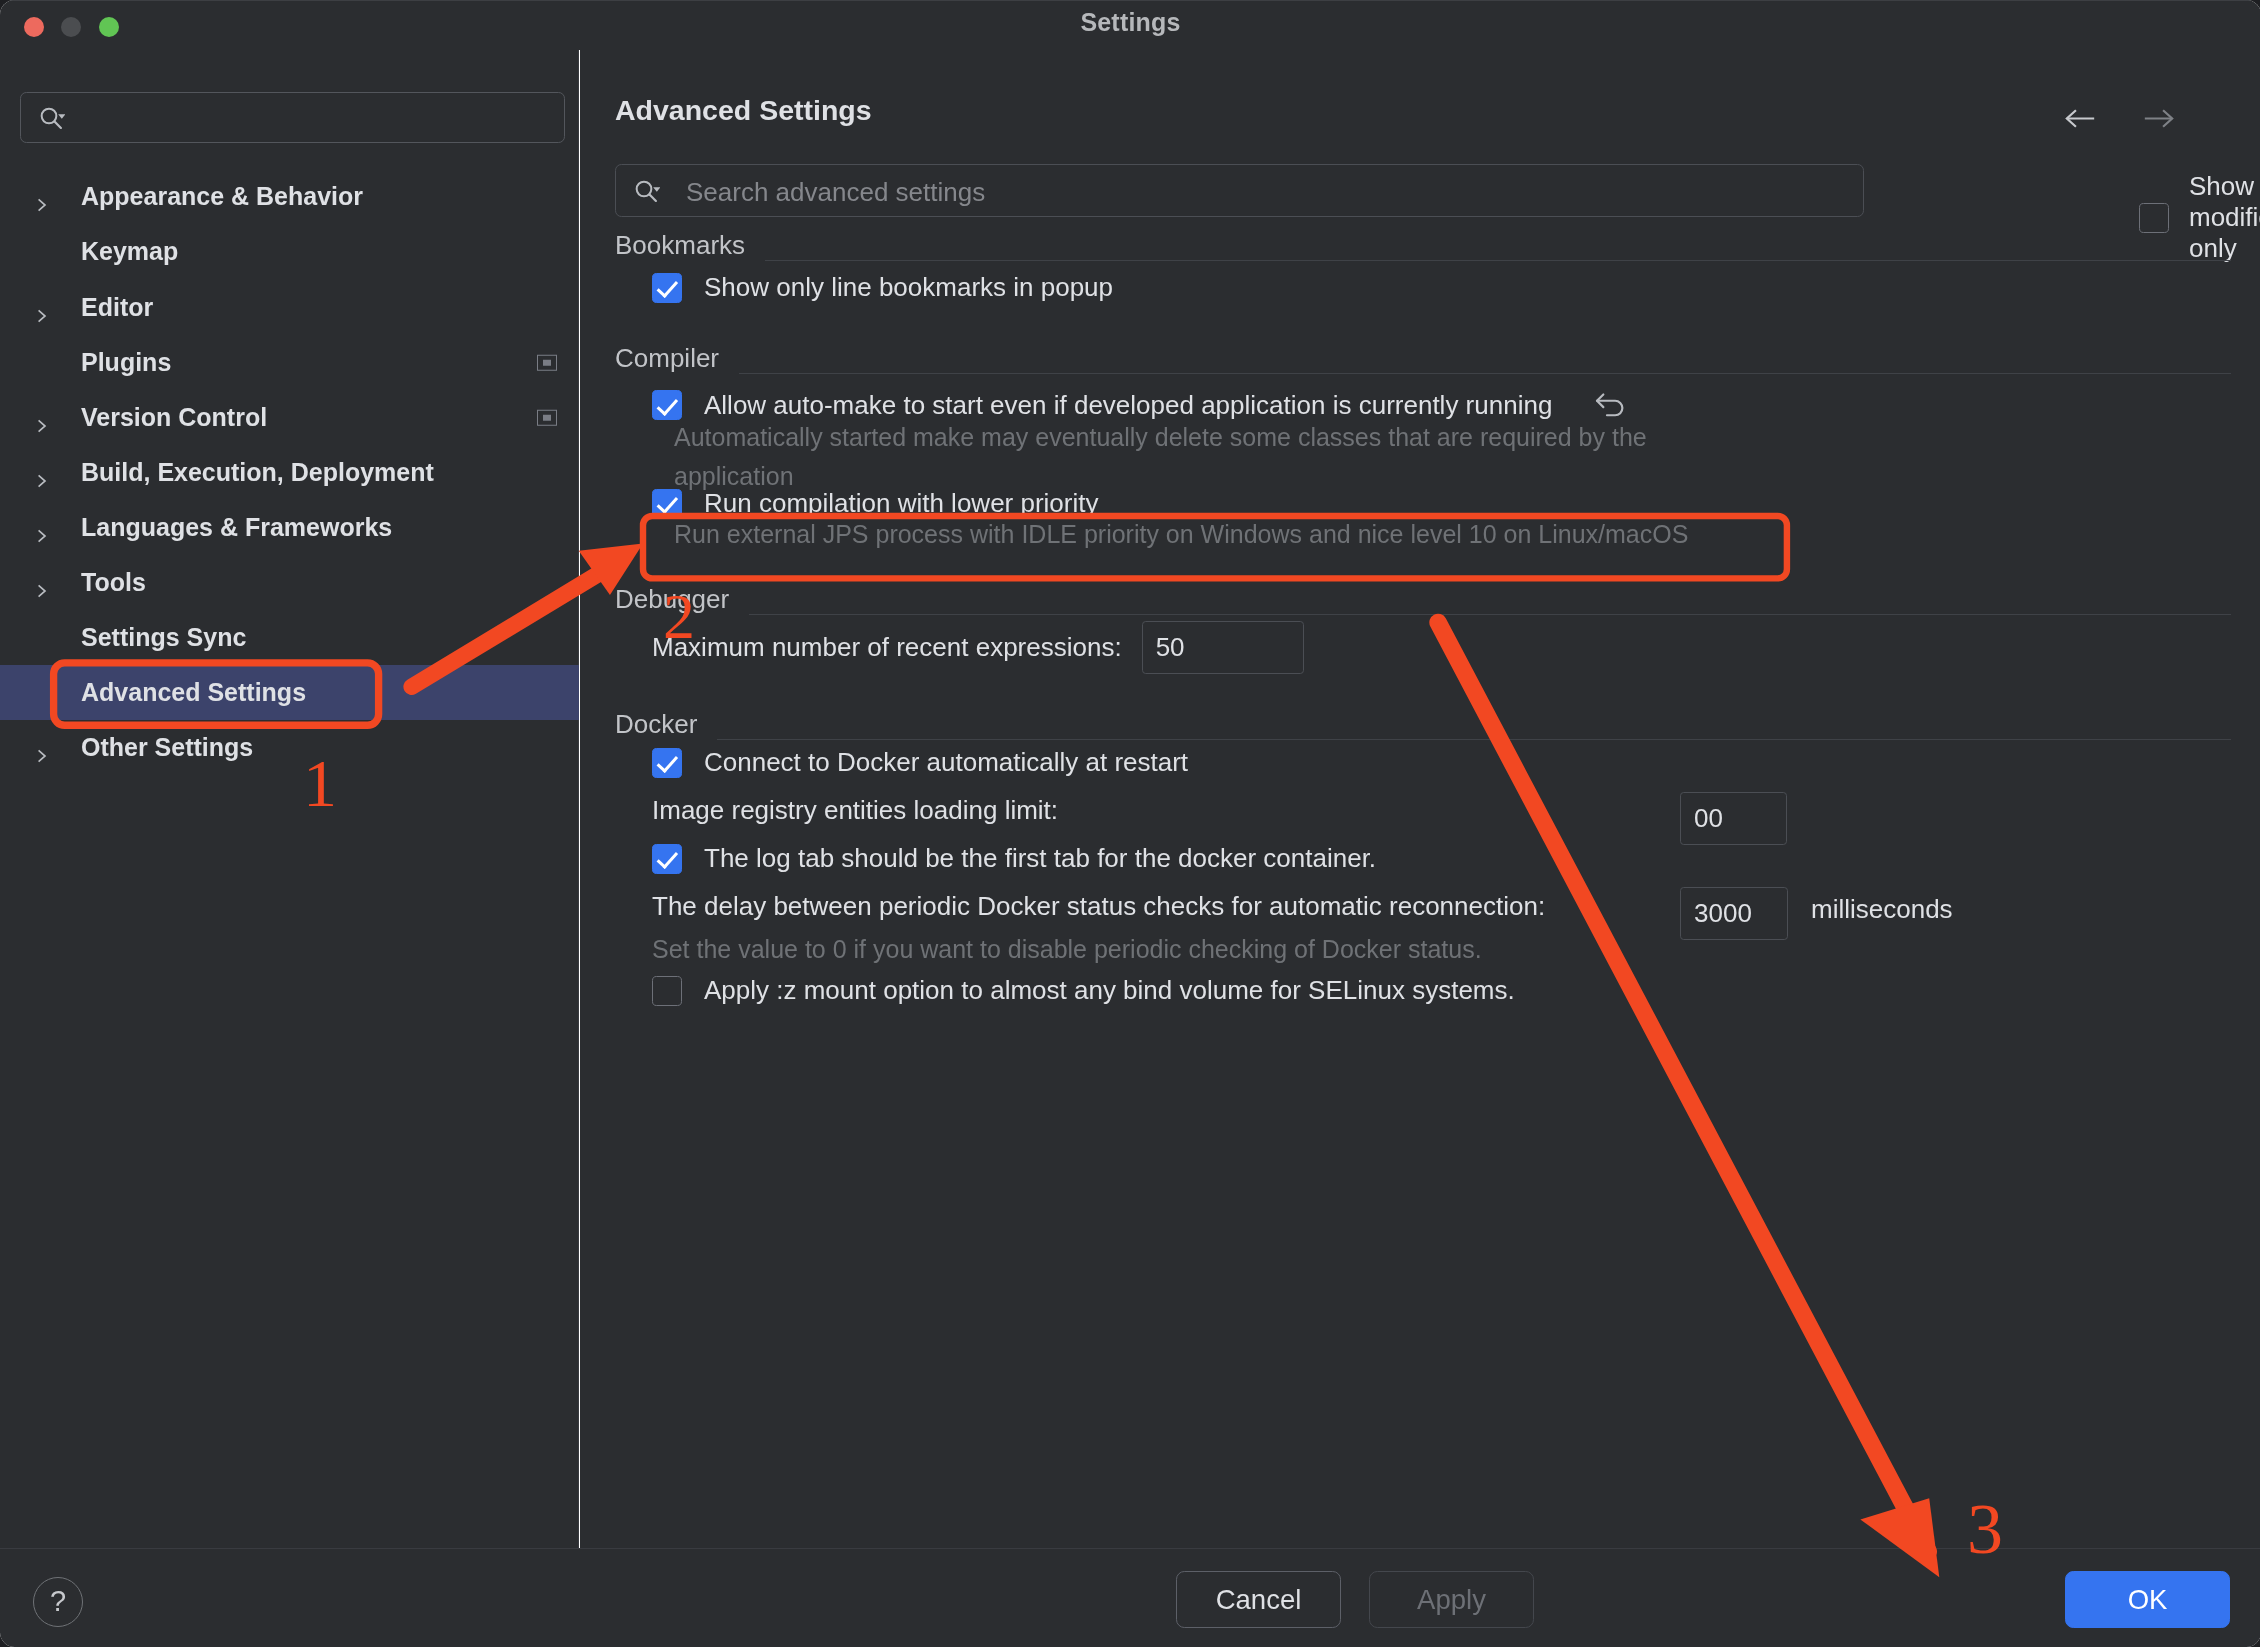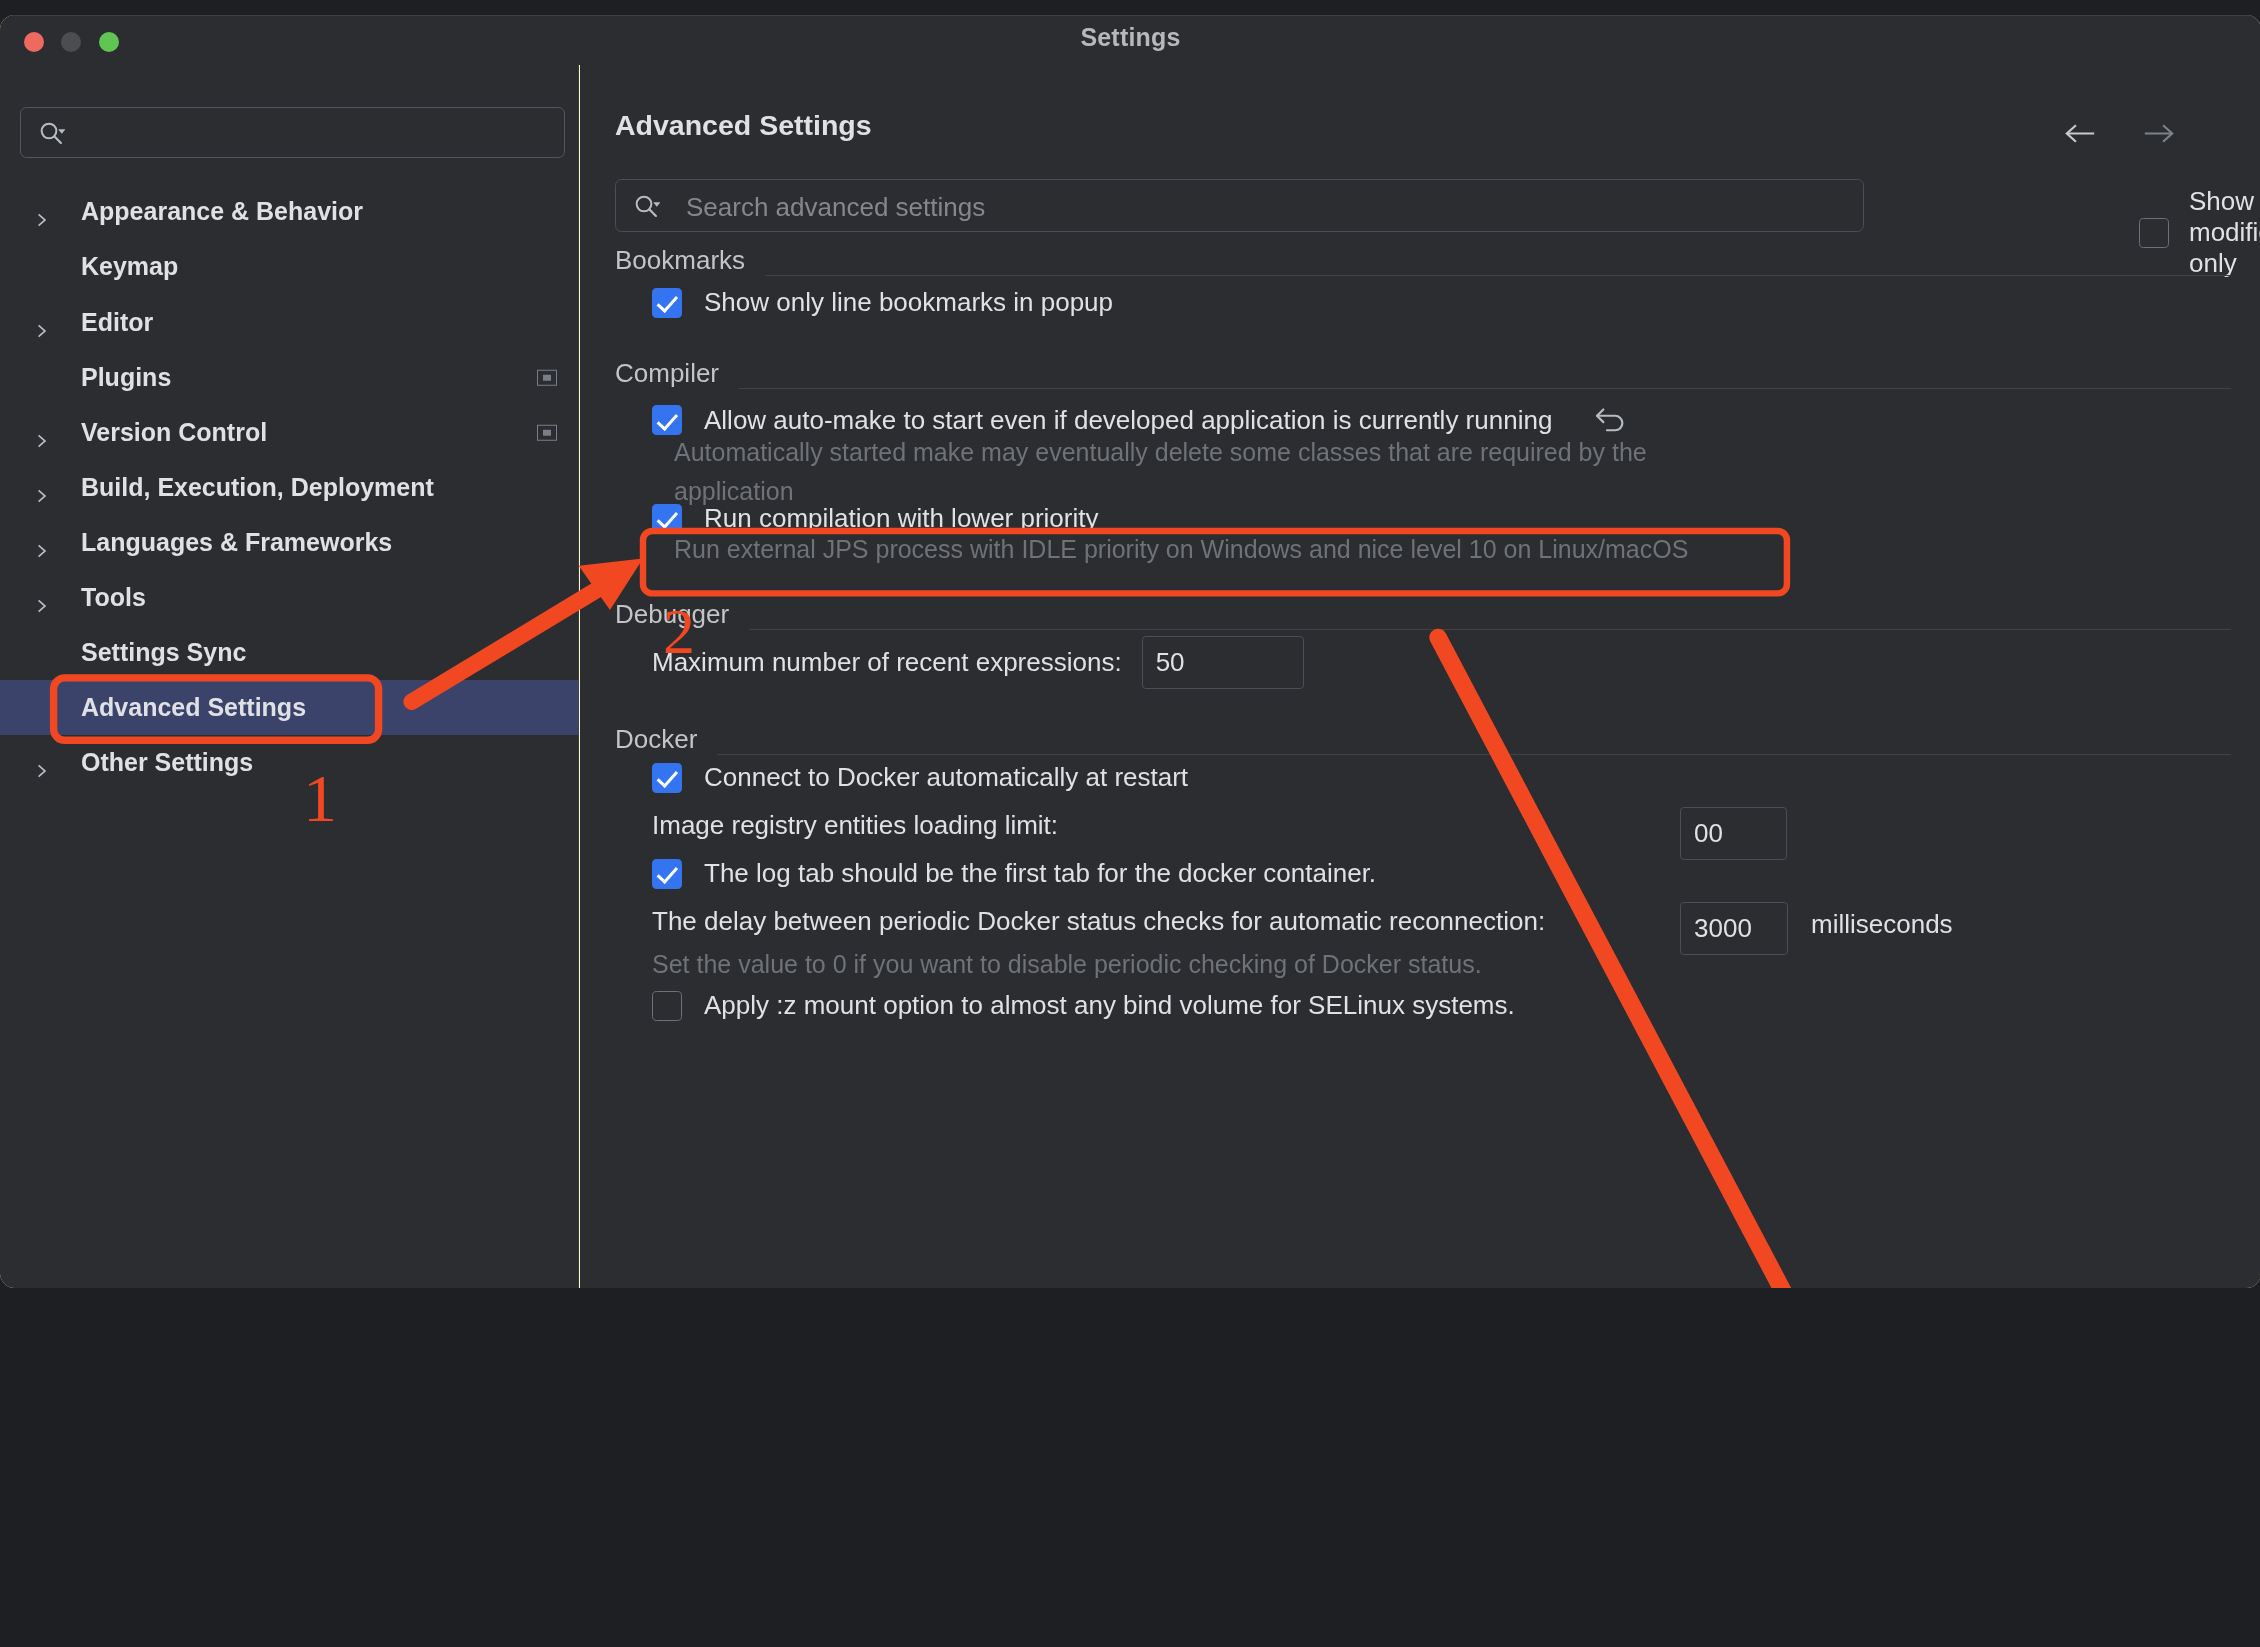--- a/index.html
+++ b/index.html
@@ -4,25 +4,24 @@
 <style>
   * { box-sizing: border-box; margin: 0; padding: 0; }
   html, body {
     width: 2261px; height: 1647px;
     background: #1e1f22;
     font-family: "Liberation Sans", sans-serif;
     overflow: hidden;
   }
   #app {
     position: relative;
-    width: 2261px; height: 1273px;
-    background: #fef9c3;
+    width: 2261px; height: 1647px;
+    background: #ffffff;
     border-radius: 14.7px;
     overflow: hidden;
-    margin-top: 15px;
   }
 
   
   #titlebar {
     position: absolute; left: 0; top: 0; width: 2261px; height: 50px;
     background: #2b2d30;
     border-top: 1.8px solid #3d3f43;
   }
   #traffic { position: absolute; left: 24px; top: 15.6px; display: flex; gap: 17.4px; }
   .tl { width: 20px; height: 20px; border-radius: 50%; }

